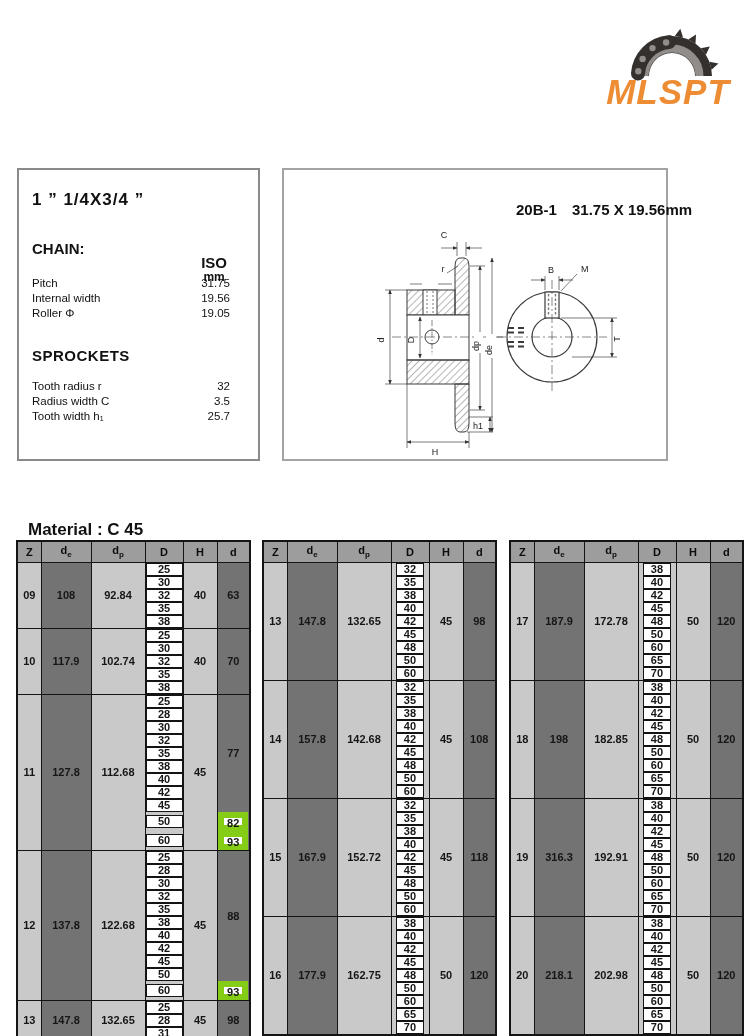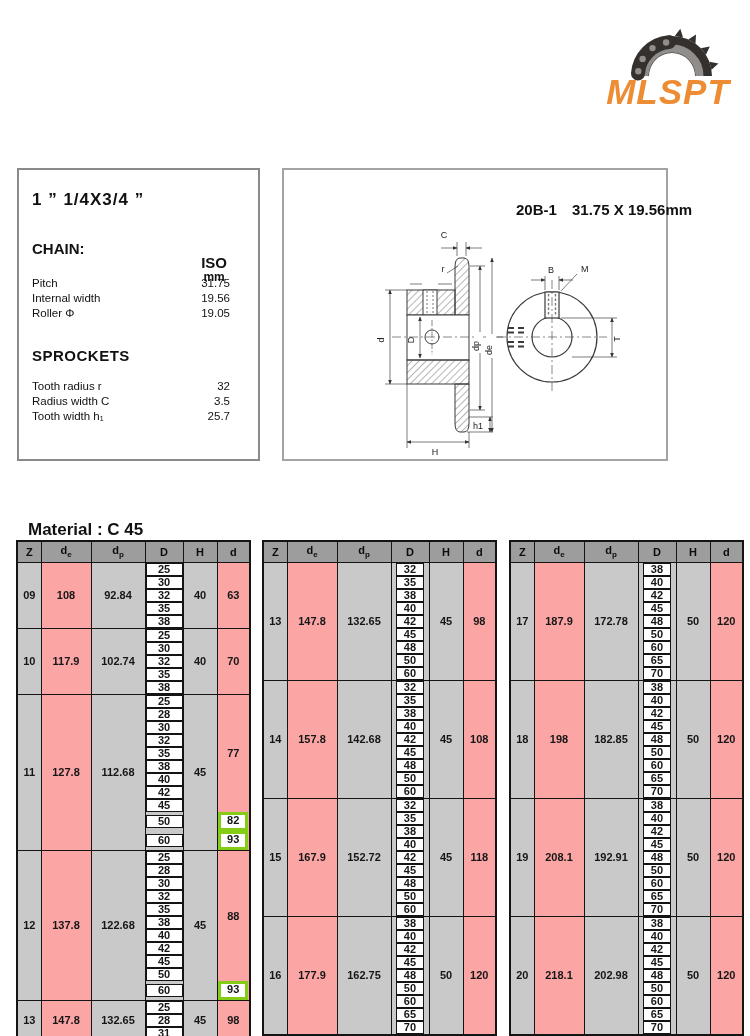--- a/index.html
+++ b/index.html
@@ -31,25 +31,25 @@
   .tbl{position:absolute;top:540px;}
   .t1{left:16px;} .t2{left:262px;} .t3{left:509px;}
   .tbl table{border-collapse:collapse;table-layout:fixed;width:233px;border:2px solid #141414;}
   .tbl th{background:#9d9d9d;border:1px solid #141414;font-size:11px;font-weight:bold;
           height:20px;padding:0;color:#0c0c0c;}
   .tbl th sub{font-size:8px;}
   .tbl td{border-left:1px solid #141414;border-right:1px solid #141414;text-align:center;
           font-size:11px;font-weight:bold;padding:0;height:13px;line-height:13px;color:#161616;}
   .tbl tr.gstart td{border-top:1.6px solid #141414;}
   .zc,.dpc,.hc,.dcol{background:#c9c9c9;}
-  .dec,.ddc{background:#fca5a5;}
+  .dec,.ddc{background:#737373;}
   .dbox{background:#fff;border:1px solid #141414;box-sizing:border-box;height:13px;
         line-height:11px;margin:0 auto;width:100%;}
   .t2 .dbox,.t3 .dbox{width:76%;}
-  .obox{background:#fff;border:3px solid #84cc16;box-sizing:border-box;height:19px;
+  .obox{background:#fff;border:6px solid #84cc16;box-sizing:border-box;height:19px;
         line-height:11px;margin:0 auto;width:94%;}
   
   text{font-family:"Liberation Sans",sans-serif;}
 </style>
 </head>
 <body>
 
 <div class="page">
 
 
@@ -809,21 +809,21 @@
               <div class="dbox">65</div>
             </td>
           </tr>
           <tr>
             <td class="dcol">
               <div class="dbox">70</div>
             </td>
           </tr>
           <tr class="gstart">
             <td class="zc" rowspan="9">19</td>
-            <td class="dec" rowspan="9">208.1</td>
+            <td class="dec" rowspan="9">316.3</td>
             <td class="dpc" rowspan="9">192.91</td>
             <td class="dcol">
               <div class="dbox">38</div>
             </td>
             <td class="hc" rowspan="9">50</td>
             <td class="ddc" rowspan="9">120</td>
           </tr>
           <tr>
             <td class="dcol">
               <div class="dbox">40</div>

